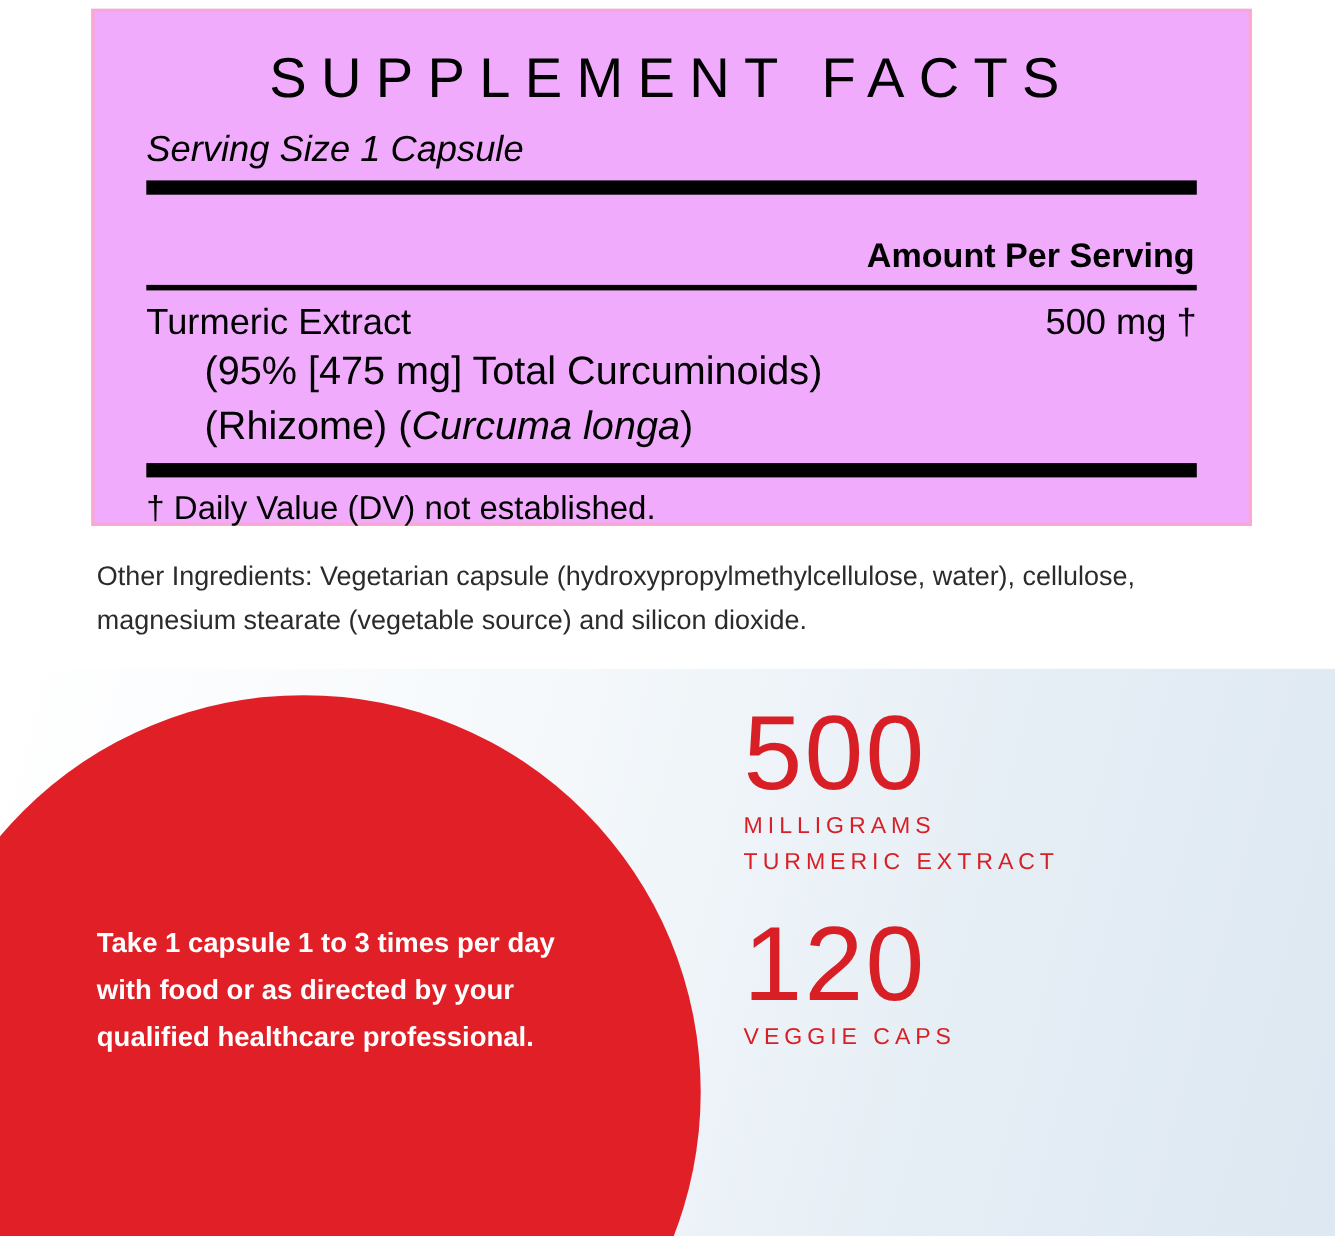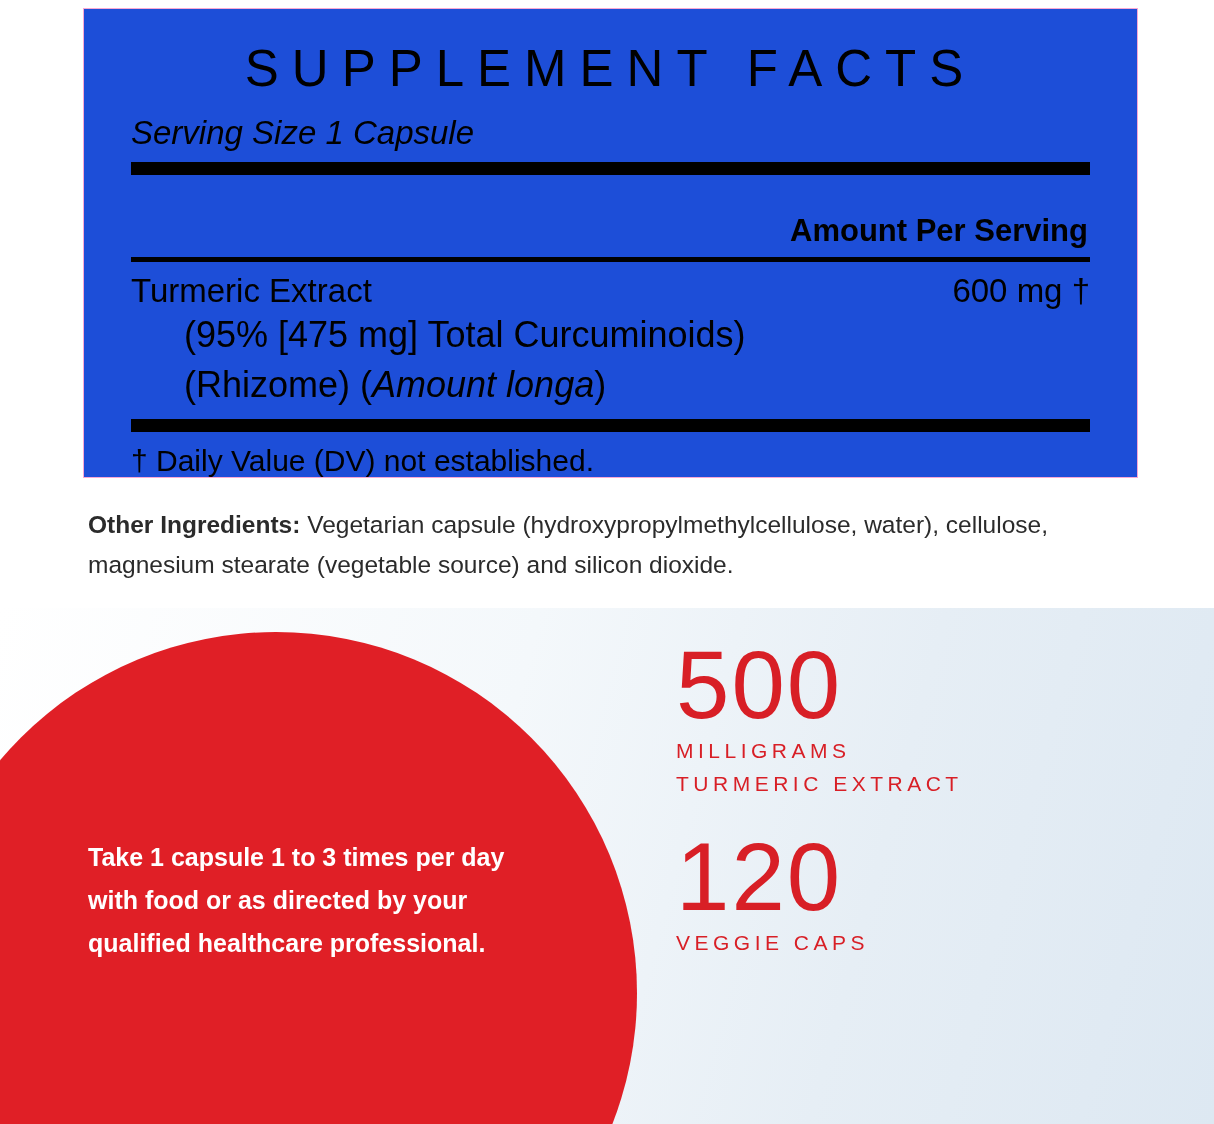--- a/index.html
+++ b/index.html
@@ -16,23 +16,23 @@
     position: relative;
   }
 
   
   .facts-panel {
     position: absolute;
     left: 83px;
     top: 8px;
     width: 1055px;
     height: 470px;
-    border: 1px solid #f9a8d4;
+    border: 3px solid #f9a8d4;
     box-sizing: border-box;
-    background: #1d4ed8;
+    background: #f0abfc;
   }
   .facts-inner {
     position: absolute;
     left: 47px;
     right: 47px;
     top: 0;
     bottom: 0;
   }
   .facts-title {
     font-size: 51px;
@@ -101,21 +101,21 @@
   
   .other-ingredients {
     position: absolute;
     left: 88px;
     top: 505px;
     width: 990px;
     font-size: 24.5px;
     line-height: 1.63;
     color: #2b2b2b;
   }
-  .other-ingredients b { font-weight: bold; }
+  .other-ingredients b { font-weight: normal; }
 
   
   .bottom-band {
     position: absolute;
     left: 0;
     top: 608px;
     width: 1214px;
     height: 516px;
     background: linear-gradient(105deg, #ffffff 0%, #f4f8fb 40%, #e6eef5 70%, #dde8f2 100%);
     overflow: hidden;
@@ -170,24 +170,24 @@
   <div class="facts-inner">
     <div class="facts-title">SUPPLEMENT FACTS</div>
     <div class="serving-size">Serving Size 1 Capsule</div>
     <div class="rule-thick"></div>
     <div class="amount-row">Amount Per Serving</div>
     <div class="rule-thin"></div>
 
     <div class="ingredient-block">
       <div class="ingredient-line1">
         <span class="ingredient-name">Turmeric Extract</span>
-        <span class="ingredient-amount">600 mg †</span>
+        <span class="ingredient-amount">500 mg †</span>
       </div>
       <div class="ingredient-sub">(95% [475 mg] Total Curcuminoids)</div>
-      <div class="ingredient-sub"><span>(Rhizome) (</span><span class="italic">Amount longa</span><span>)</span></div>
+      <div class="ingredient-sub"><span>(Rhizome) (</span><span class="italic">Curcuma longa</span><span>)</span></div>
     </div>
 
     <div class="rule-thick"></div>
     <div class="footnote">† Daily Value (DV) not established.</div>
   </div>
 </div>
 
 <div class="other-ingredients"><b>Other Ingredients:</b><span> Vegetarian capsule (hydroxypropylmethylcellulose, water), cellulose, magnesium stearate (vegetable source) and silicon dioxide.</span></div>
 
 <div class="bottom-band">

